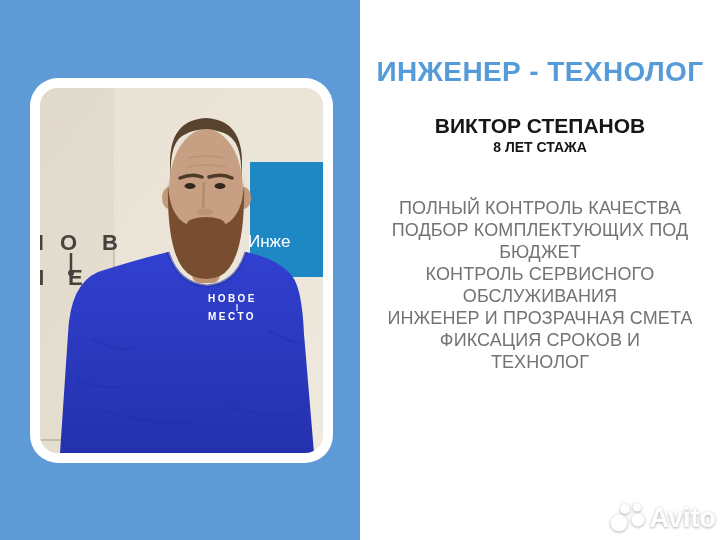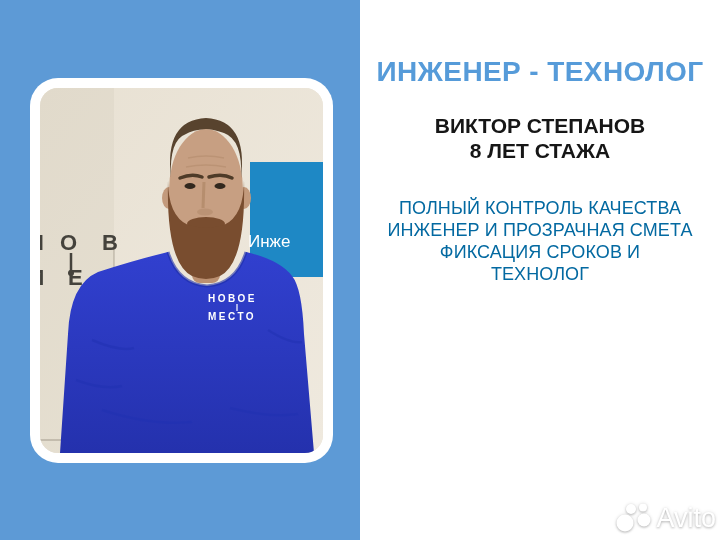--- a/index.html
+++ b/index.html
@@ -17,30 +17,30 @@
   }
   .photo-clip{width:283px;height:365px;border-radius:18px;overflow:hidden;background:#ebe4d8;}
   .photo-clip svg{display:block;}
   
   .right-panel{position:absolute;left:360px;top:0;width:360px;height:540px;background:#ffffff;text-align:center;}
   .job-title{
     position:absolute;left:0;top:56px;width:100%;
     font-size:28px;font-weight:bold;color:#569bd9;letter-spacing:.4px;white-space:nowrap;
   }
   .person-name{position:absolute;left:0;top:104px;width:100%;font-size:21px;font-weight:bold;color:#161616;margin-top:10px;}
-  .experience{position:absolute;left:0;top:139px;width:100%;font-size:21px;font-weight:bold;color:#161616;}
-  .benefits{position:absolute;left:10px;top:197px;width:340px;color:#0369a1;}
+  .experience{position:absolute;left:0;top:139px;width:100%;font-size:14px;font-weight:bold;color:#161616;}
+  .benefits{position:absolute;left:10px;top:197px;width:340px;color:#737373;}
   .benefit{font-size:18px;line-height:22px;white-space:pre-line;font-weight:400;letter-spacing:.1px;}
   
   .watermark{
     position:absolute;right:4px;bottom:5px;display:flex;align-items:center;
     opacity:.95;filter:drop-shadow(0 1px 1px rgba(0,0,0,.25)) drop-shadow(0 0 2px rgba(0,0,0,.12));
   }
   .watermark svg{display:block;margin-right:2px;}
-  .wordmark{color:#ffffff;font-size:27px;font-weight:normal;letter-spacing:0;line-height:1;}
+  .wordmark{color:#ffffff;font-size:27px;font-weight:bold;letter-spacing:0;line-height:1;}
 </style>
 </head>
 <body>
 
 <div class="canvas">
 
   <div class="left-panel">
     <div class="photo-card">
       <div class="photo-clip">
         <svg width="283" height="365" viewBox="0 0 283 365">
@@ -118,20 +118,24 @@
       </div>
     </div>
   </div>
 
   <div class="right-panel">
     <div class="job-title">ИНЖЕНЕР - ТЕХНОЛОГ</div>
     <div class="person-name">ВИКТОР СТЕПАНОВ</div>
     <div class="experience">8 ЛЕТ СТАЖА</div>
     <div class="benefits">
         <div class="benefit">ПОЛНЫЙ КОНТРОЛЬ КАЧЕСТВА</div>
+        <div class="benefit">ПОДБОР КОМПЛЕКТУЮЩИХ ПОД
+БЮДЖЕТ</div>
+        <div class="benefit">КОНТРОЛЬ СЕРВИСНОГО
+ОБСЛУЖИВАНИЯ</div>
         <div class="benefit">ИНЖЕНЕР И ПРОЗРАЧНАЯ СМЕТА</div>
         <div class="benefit">ФИКСАЦИЯ СРОКОВ И
 ТЕХНОЛОГ</div>
       </div>
   </div>
 
   <div class="watermark">
     <svg width="38" height="34" viewBox="0 0 38 34" fill="#ffffff">
       <circle cx="15" cy="8" r="5"></circle>
       <circle cx="9" cy="22" r="8.5"></circle>

